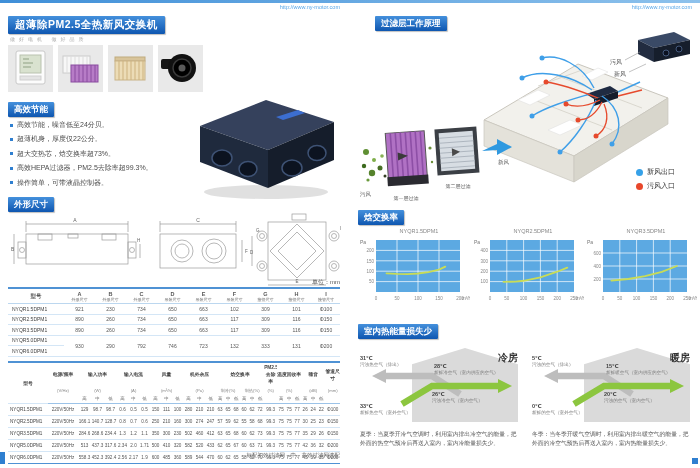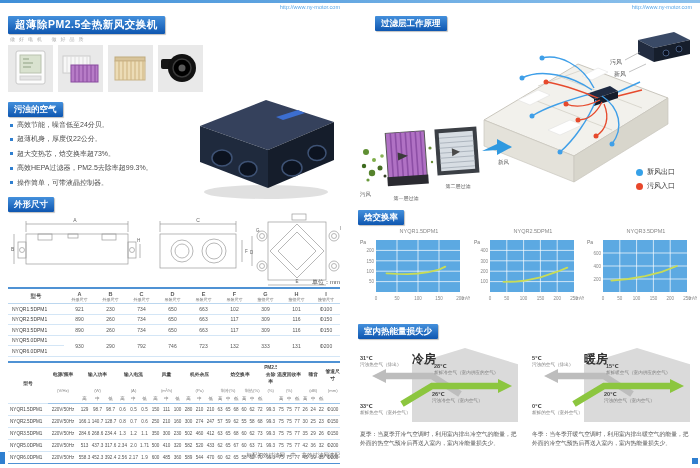--- a/index.html
+++ b/index.html
@@ -55,21 +55,21 @@
 .leg-dot.red{background:#E8472B}
 .leg-label{font-size:7px;color:#333;white-space:nowrap}
 #bar-curves{left:0;top:210px}
 .chart{position:absolute;top:228px;width:112px}
 #chart0{left:0}#chart1{left:114px}#chart2{left:227px}
 .chart-title{font-size:5.5px;color:#888;text-align:center;padding-left:10px;margin-bottom:2px;white-space:nowrap}
 #bar-concept{left:0;top:324px}
 .room{position:absolute;top:342px;width:158px;height:84px}
 #room0{left:2px}#room1{left:174px}
 .house-shape{position:absolute;left:52px;top:6px;width:106px;height:74px;background:#dadada;clip-path:polygon(50% 0,100% 22%,100% 100%,0 100%,0 22%)}
-.room-name{position:absolute;left:52px;top:9px;width:106px;text-align:left;font-size:12px;font-weight:bold;color:#333}
+.room-name{position:absolute;left:52px;top:9px;width:106px;text-align:right;font-size:10px;font-weight:bold;color:#333}
 .room svg{position:absolute;left:0;top:0}
 .rlbl{position:absolute;line-height:1.25}
 .rlbl b{display:block;font-size:5.5px;color:#444}
 .rlbl span{display:block;font-size:4.6px;color:#777;white-space:nowrap}
 .lbl-exhaust{left:0;top:13px;width:62px}
 .lbl-outdoor{left:0;top:61px;width:62px}
 .lbl-supply{left:74px;top:21px;width:84px}
 .lbl-indoor{left:72px;top:49px;width:84px}
 .desc{position:absolute;top:430px;width:158px;font-size:5.8px;color:#555;line-height:1.55}
 #desc0{left:2px}#desc1{left:174px}
@@ -115,21 +115,21 @@
       <div class="thumb">
         <svg width="45" height="47">
           <rect x="3" y="14" width="14" height="10" rx="2" fill="#151515"></rect>
           <circle cx="24" cy="23" r="14" fill="#111111"></circle>
           <circle cx="24" cy="23" r="9" fill="#000000" stroke="#3a3a3a" stroke-width="1.5"></circle>
           <circle cx="24" cy="23" r="3.5" fill="#5a5a5a"></circle>
         </svg>
       </div>
     </div>
 
-    <div class="bar bar-sm" id="bar-features">污浊的空气</div>
+    <div class="bar bar-sm" id="bar-features">高效节能</div>
     <ul id="features">
       <li>
           <span class="bullet"></span>
           <span class="ft">高效节能，噪音低至24分贝。</span>
         </li>
       <li>
           <span class="bullet"></span>
           <span class="ft">超薄机身，厚度仅22公分。</span>
         </li>
       <li>

